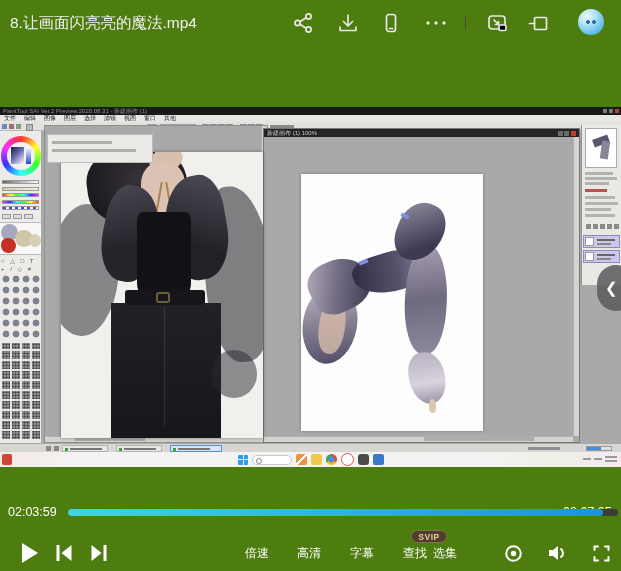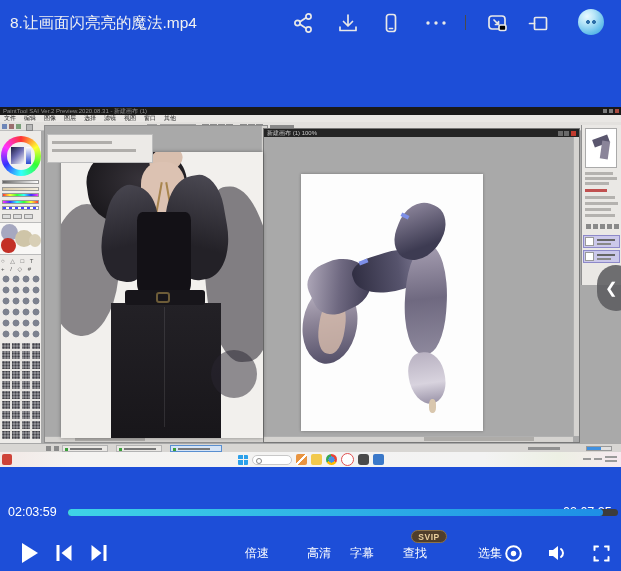--- a/index.html
+++ b/index.html
@@ -1,16 +1,16 @@
 <!DOCTYPE html>
 <html><head>
 <meta charset="utf-8">
 <style>
   html,body{margin:0;padding:0;background:#000}
-  .stage{position:relative;width:621px;height:571px;background:#1d4ed8;overflow:hidden;
+  .stage{position:relative;width:621px;height:571px;background:#4d7c0f;overflow:hidden;
          font-family:"Liberation Sans","DejaVu Sans",sans-serif}
   .abs{position:absolute}
 
   
   .tb-title{left:10px;top:13px;color:#f2f2f2;font-size:15.5px;white-space:nowrap}
   .tb-ic{top:12px;width:22px;height:22px;color:#e8e8e8;cursor:pointer}
   .i-share{left:292px}.i-down{left:337px}.i-phone{left:380px}.i-more{left:422px;width:28px}
   .i-div{left:465px;top:15px;width:1px;height:15px;background:#4a4a4a}
   .i-pip{left:486px}.i-dock{left:527px}
   .i-avatar{left:578px;top:9px;width:26px;height:26px;border-radius:50%;
@@ -168,22 +168,22 @@
 
   
   .time-cur{left:8px;top:505px;font-size:12.5px;color:#fff}
   .time-total{left:563px;top:505px;font-size:12.5px;color:#fff;z-index:1}
   .progress{left:68px;top:509px;width:550px;height:7px;border-radius:3.5px;background:#3c3c3c;z-index:2;cursor:pointer}
   .progress-fill{height:100%;border-radius:3.5px;width:97.3%;background:linear-gradient(90deg,#3fd4e6,#1e8fe6)}
   .controls{left:0;top:535px;width:621px;height:36px}
   .ctl{top:0;height:36px;display:flex;align-items:center;justify-content:center;color:#fff;cursor:pointer}
   .c-play{left:17px;width:24px}.c-prev{left:53px;width:22px}.c-next{left:88px;width:22px}
   .lbl{font-size:12px;white-space:nowrap}
-  .c-speed{left:240px;width:34px}.c-quality{left:302px;width:34px}.c-sub{left:345px;width:34px}
-  .c-find{left:398px;width:34px}.c-eps{left:473px;width:34px}
+  .c-speed{left:240px;width:34px}.c-quality{left:292px;width:34px}.c-sub{left:345px;width:34px}
+  .c-find{left:398px;width:34px}.c-eps{left:428px;width:34px}
   .c-rec{left:502px;width:22px}.c-vol{left:545px;width:24px}.c-fs{left:591px;width:20px}
   .svip{left:411px;top:530px;width:36px;height:13px;background:#4f3e2b;border:1px solid #8a7148;border-radius:7px;
     color:#e9cf9e;font-size:8.5px;font-weight:bold;display:flex;align-items:center;justify-content:center;
     letter-spacing:.5px;box-sizing:border-box;z-index:3}
 </style>
 </head>
 <body>
 
 <div class="stage">
 

